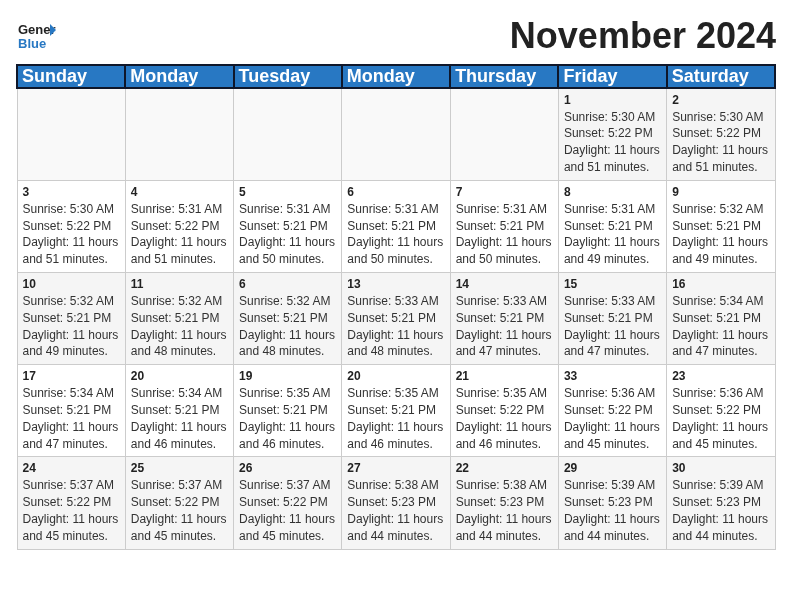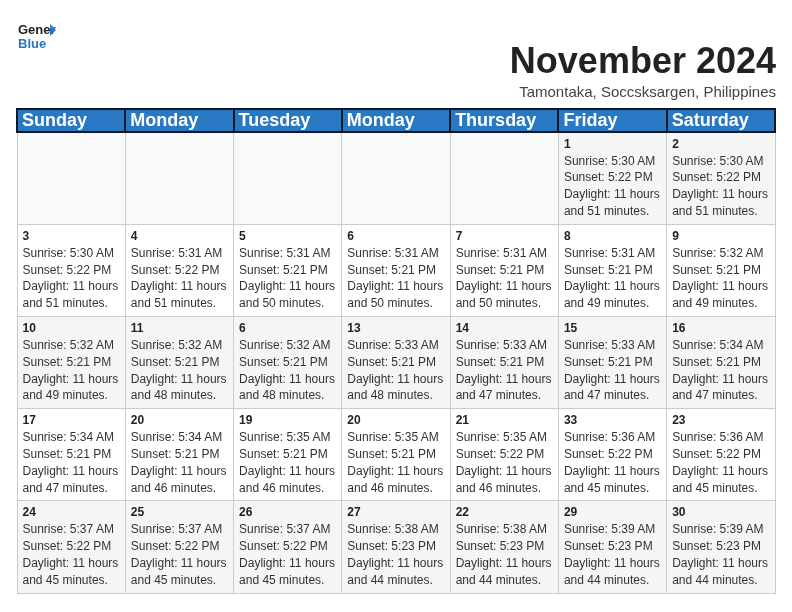--- a/index.html
+++ b/index.html
@@ -24,21 +24,20 @@
     .logo-icon {
       width: 32px;
       height: 32px;
     }
     .title-block { text-align: right; }
     .month-title {
       font-size: 36px;
       font-weight: bold;
       color: #222;
       line-height: 1.1;
-      margin-top: 25px;
     }
     .subtitle {
       font-size: 15px;
       color: #444;
       margin-top: 2px;
     }
     .calendar {
       width: 100%;
       border-collapse: collapse;
       font-size: 11px;
@@ -88,21 +87,20 @@
     <div class="logo-icon">
       <svg viewBox="0 0 40 40" width="40" height="40">
         <text x="2" y="18" font-size="13" font-weight="bold" fill="#222" font-family="Arial">General</text>
         <text x="2" y="32" font-size="13" font-weight="bold" fill="#2878c3" font-family="Arial">Blue</text>
         <polygon points="34,8 40,14 34,20" fill="#2878c3"></polygon>
       </svg>
     </div>
   </div>
   <div class="title-block">
     <div class="month-title">November 2024</div>
-    <div class="subtitle">Tamontaka, Soccsksargen, Philippines</div>
   </div>
 </div>
 
 <table class="calendar">
   <thead>
     <tr>
     <th>Sunday</th>
         <th>Monday</th>
         <th>Tuesday</th>
         <th>Monday</th>

